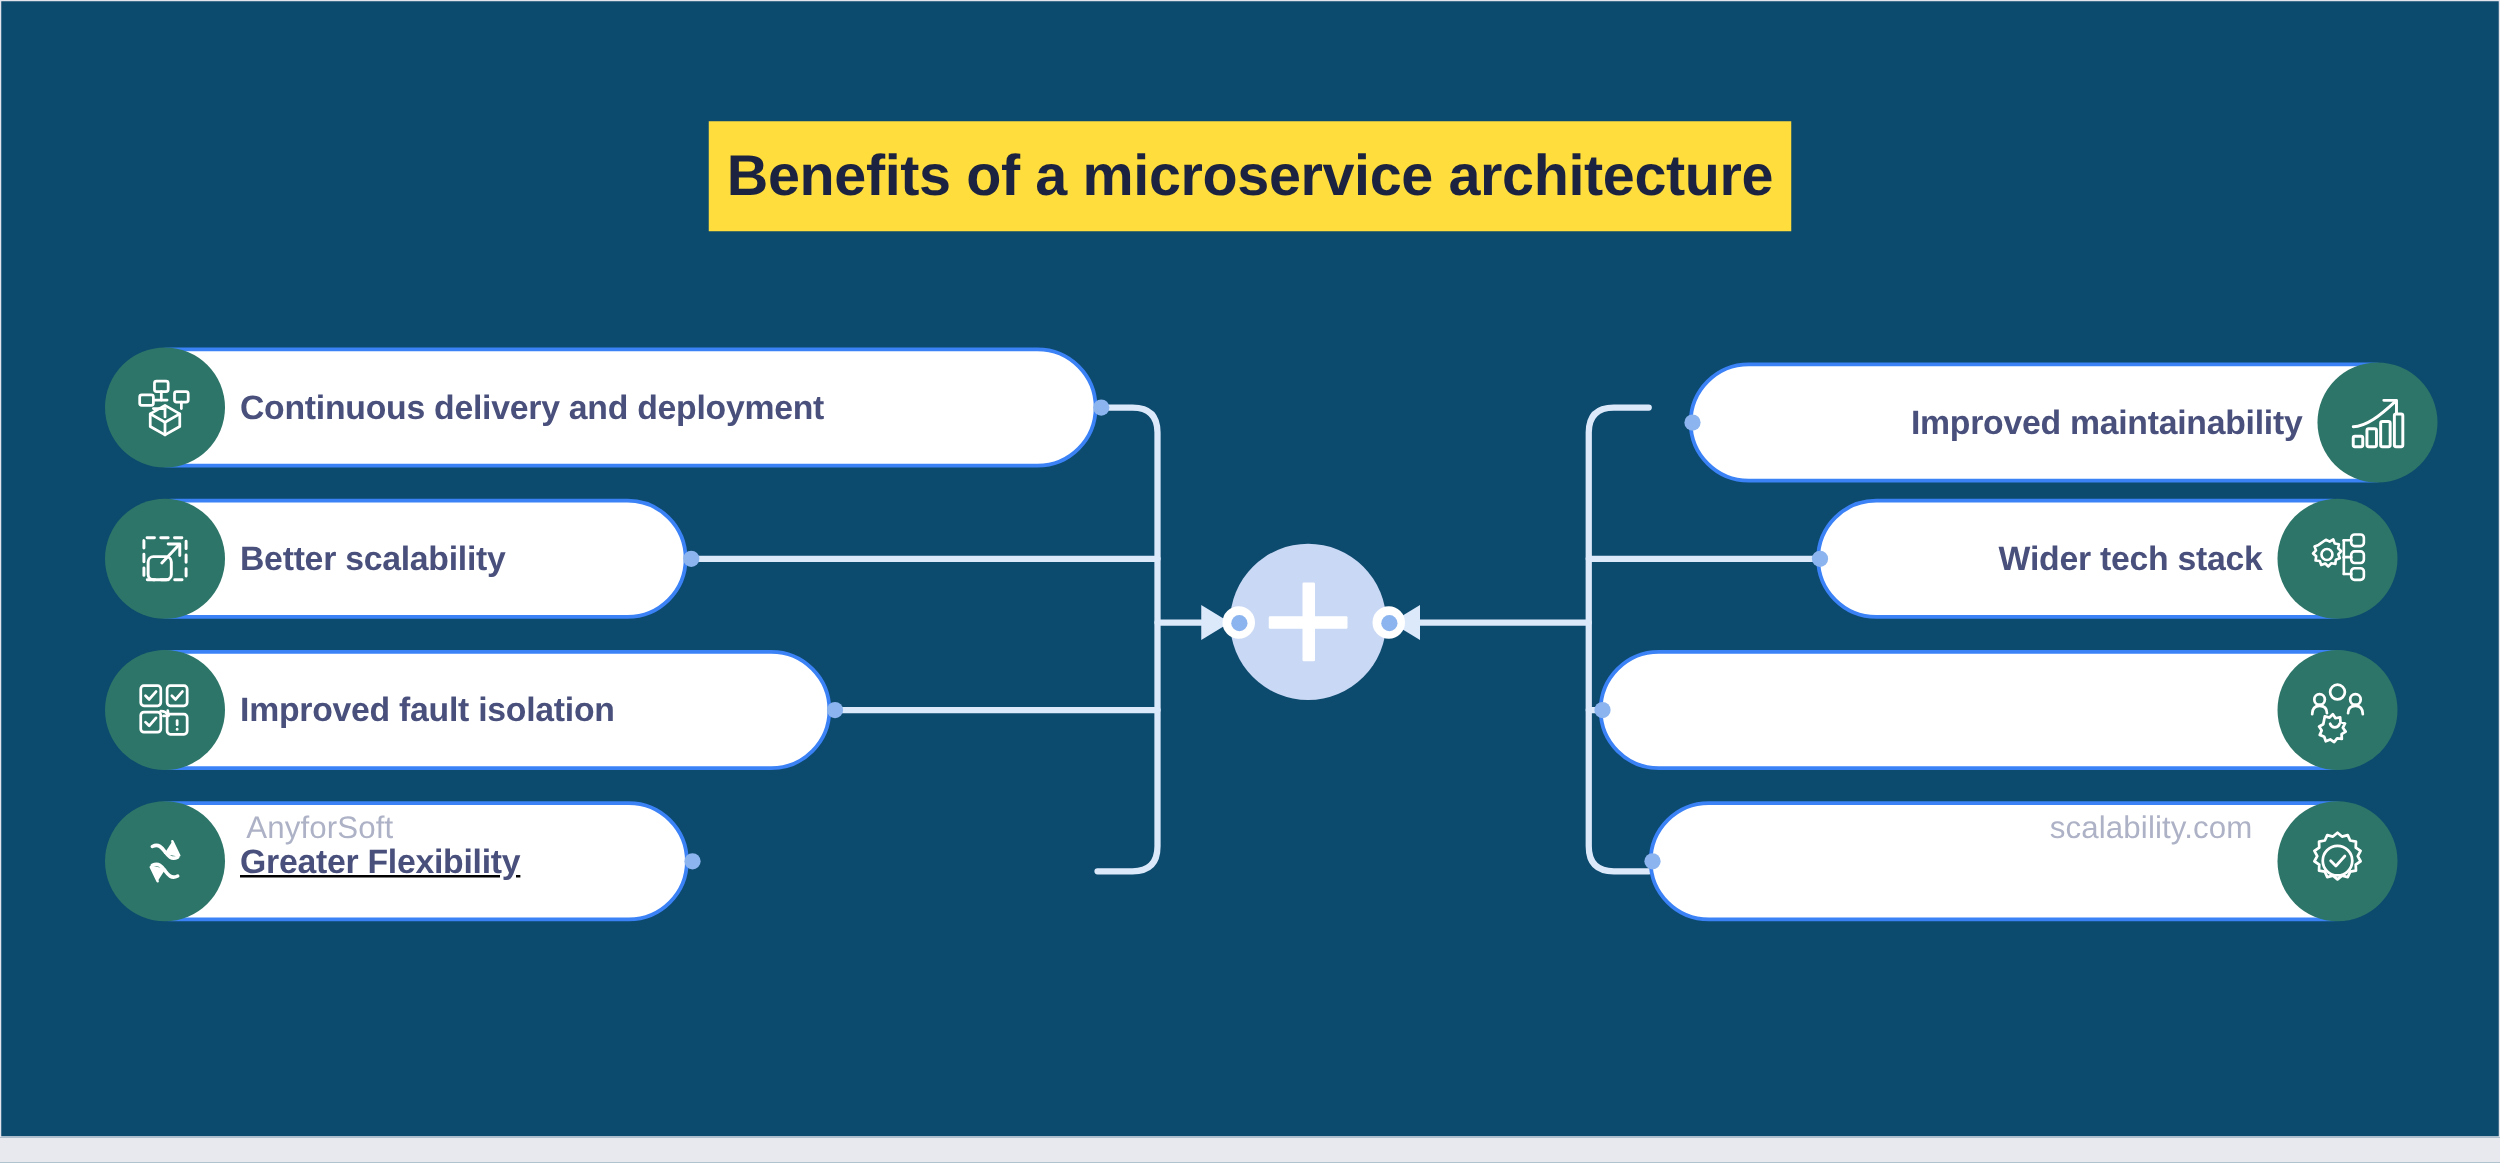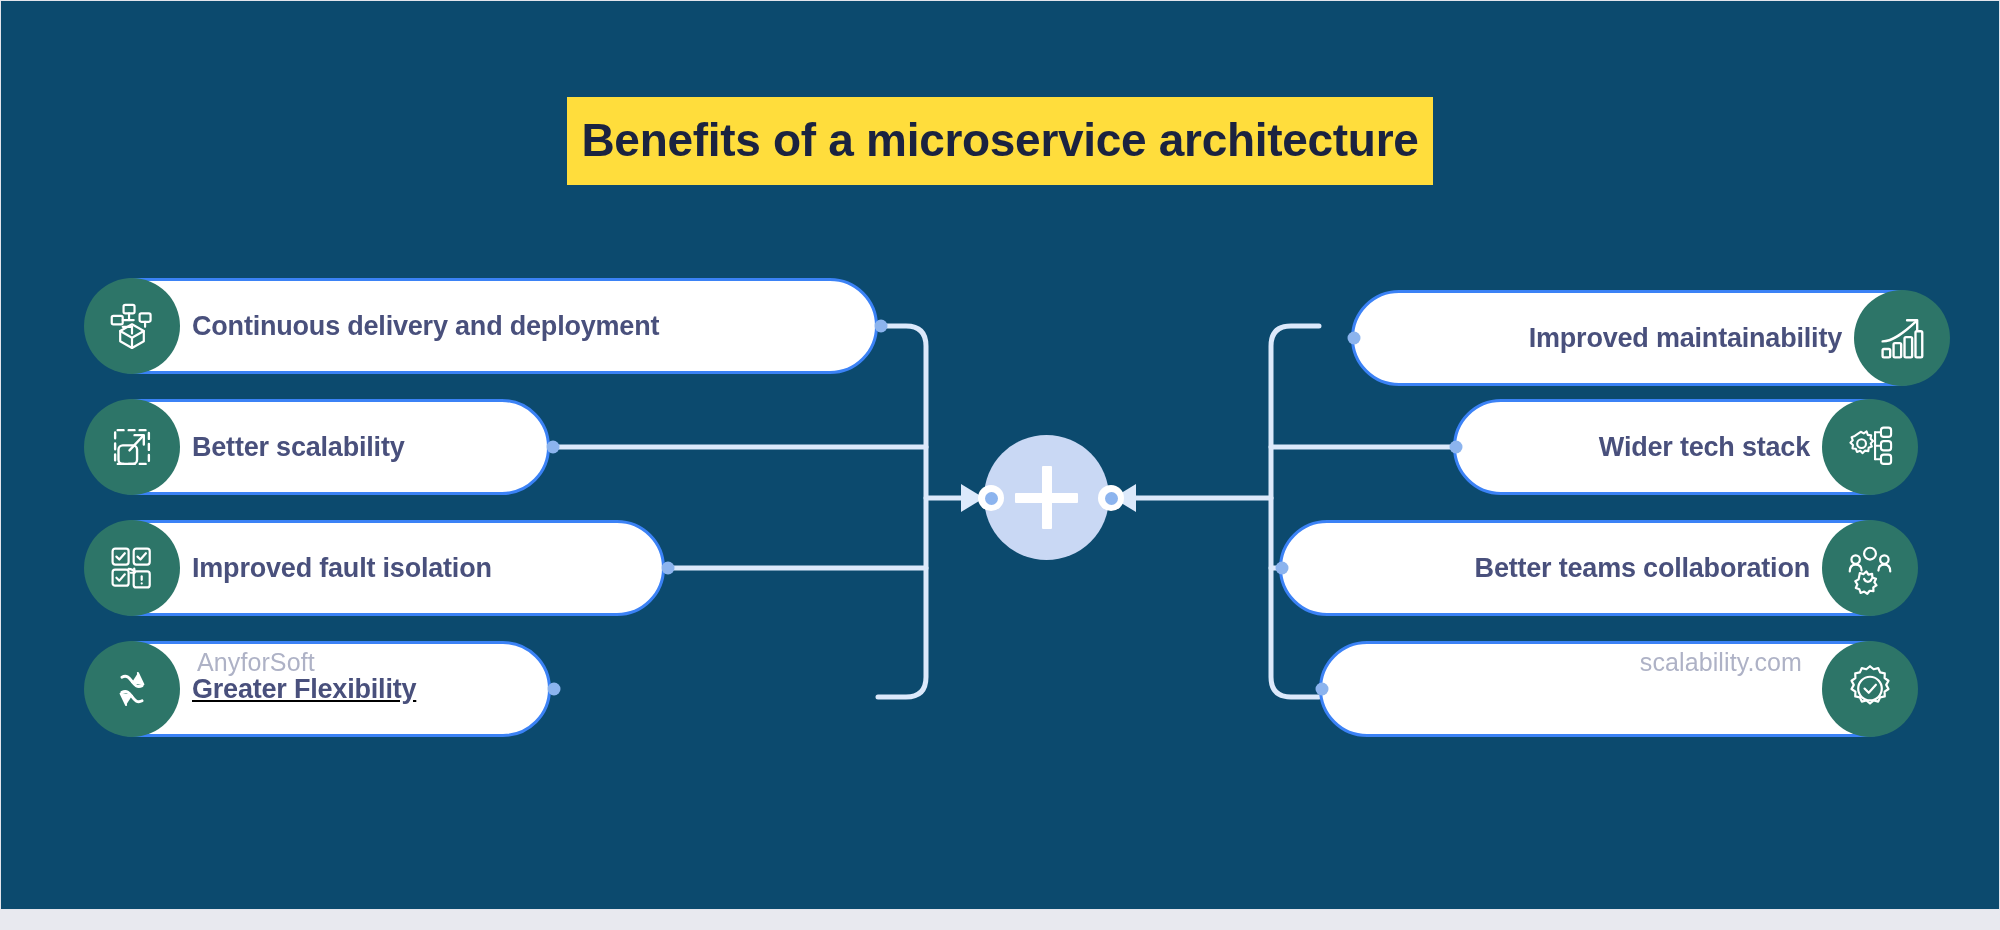--- a/index.html
+++ b/index.html
@@ -289,21 +289,20 @@
       <svg viewBox="0 0 64 64" fill="none" stroke="#ffffff" stroke-width="2.6" stroke-linecap="round" stroke-linejoin="round">
         <circle cx="32" cy="15" r="7"></circle>
         <circle cx="15" cy="22" r="5"></circle>
         <circle cx="49" cy="22" r="5"></circle>
         <path d="M8 36 C8 30 11 28 15 28 C19 28 22 30 22 35"></path>
         <path d="M42 35 C42 30 45 28 49 28 C53 28 56 30 56 36"></path>
         <path d="M20 38 l4.4 1.2 3.2-3.1 2.5 3.7 4.4-.9 .3 4.5 4.3 1.4 -2 4 2.6 3.7 -3.8 2.4 .2 4.5 -4.5-.4 -2.8 3.5 -3.7-2.6 -4.2 1.7 -1.5-4.3 -4.2-1.7 1.8-4.1 -2.4-3.8 3.9-2.2z"></path>
         <path d="M25 45 C26.5 49.5 32.5 49.5 34 45"></path>
       </svg>
     </div>
-    <div class="card-label">Better teams collaboration</div>
     <div class="dot" style="left:0px;"></div>
   </div>
 
   <div class="card right" style="left:1318px; top:640px; width:594px;">
     <div class="badge at-right">
       <svg viewBox="0 0 64 64" fill="none" stroke="#ffffff" stroke-width="2.6" stroke-linecap="round" stroke-linejoin="round">
         <path d="M32 5 l4.3 3.6 5.4-1.4 2.3 5.1 5.5 1.1 -.2 5.6 4.6 3.2 -2.7 4.9 2.7 4.9 -4.6 3.2 .2 5.6 -5.5 1.1 -2.3 5.1 -5.4-1.4 -4.3 3.6 -4.3-3.6 -5.4 1.4 -2.3-5.1 -5.5-1.1 .2-5.6 -4.6-3.2 2.7-4.9 -2.7-4.9 4.6-3.2 -.2-5.6 5.5-1.1 2.3-5.1 5.4 1.4z"></path>
         <circle cx="32" cy="31.5" r="14"></circle>
         <path d="M25.5 31.5 L30.5 36.5 L39 27"></path>
       </svg>

